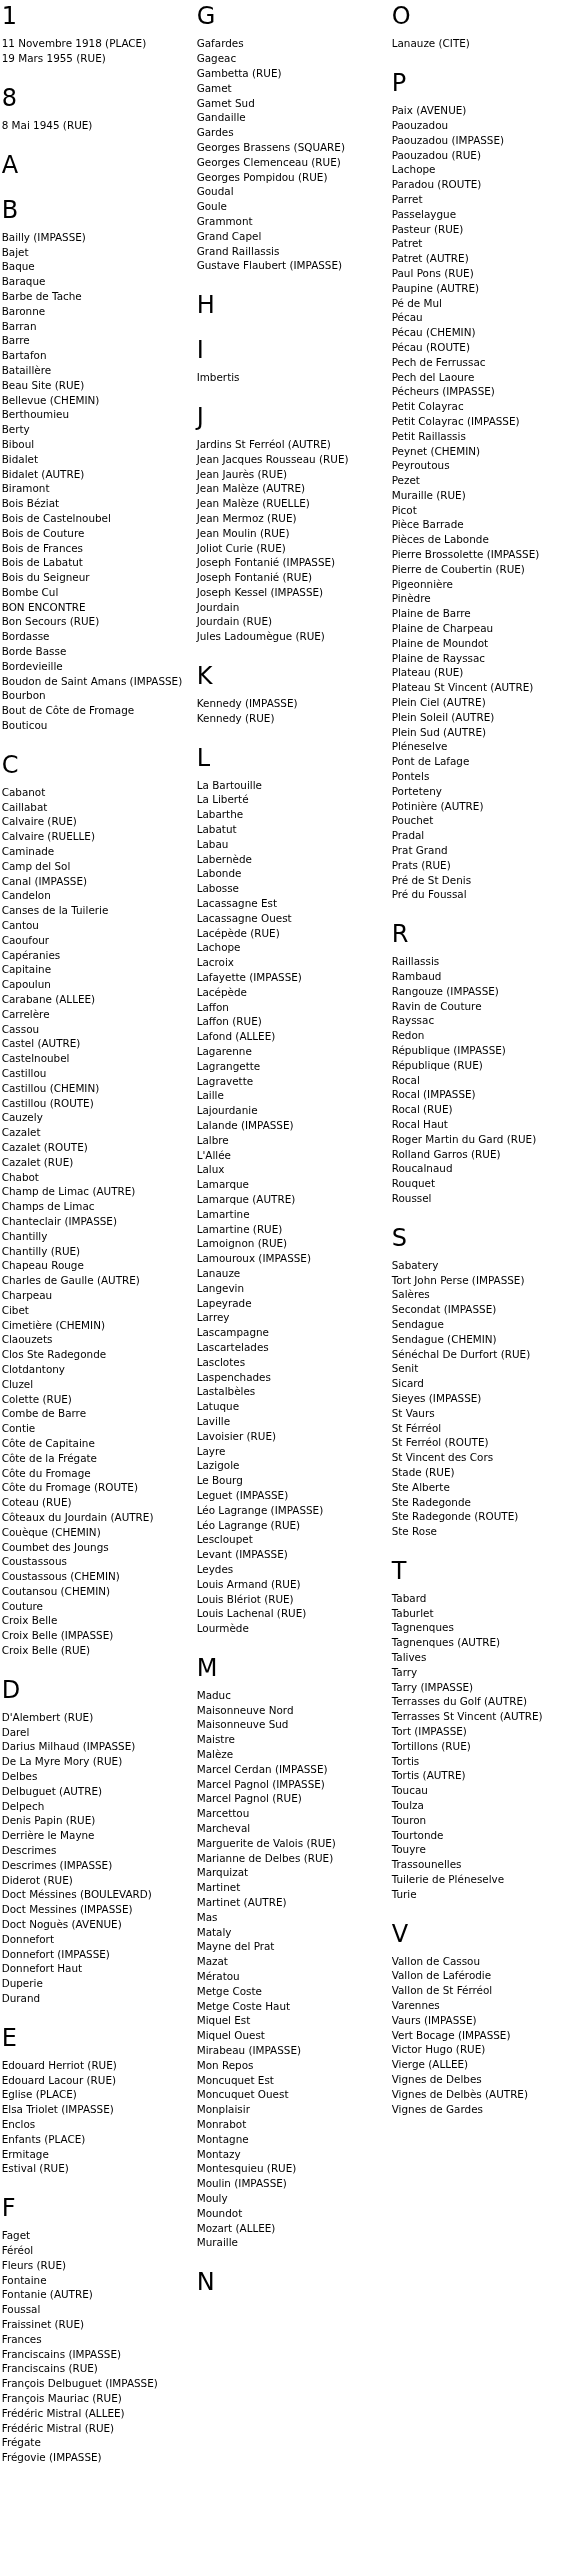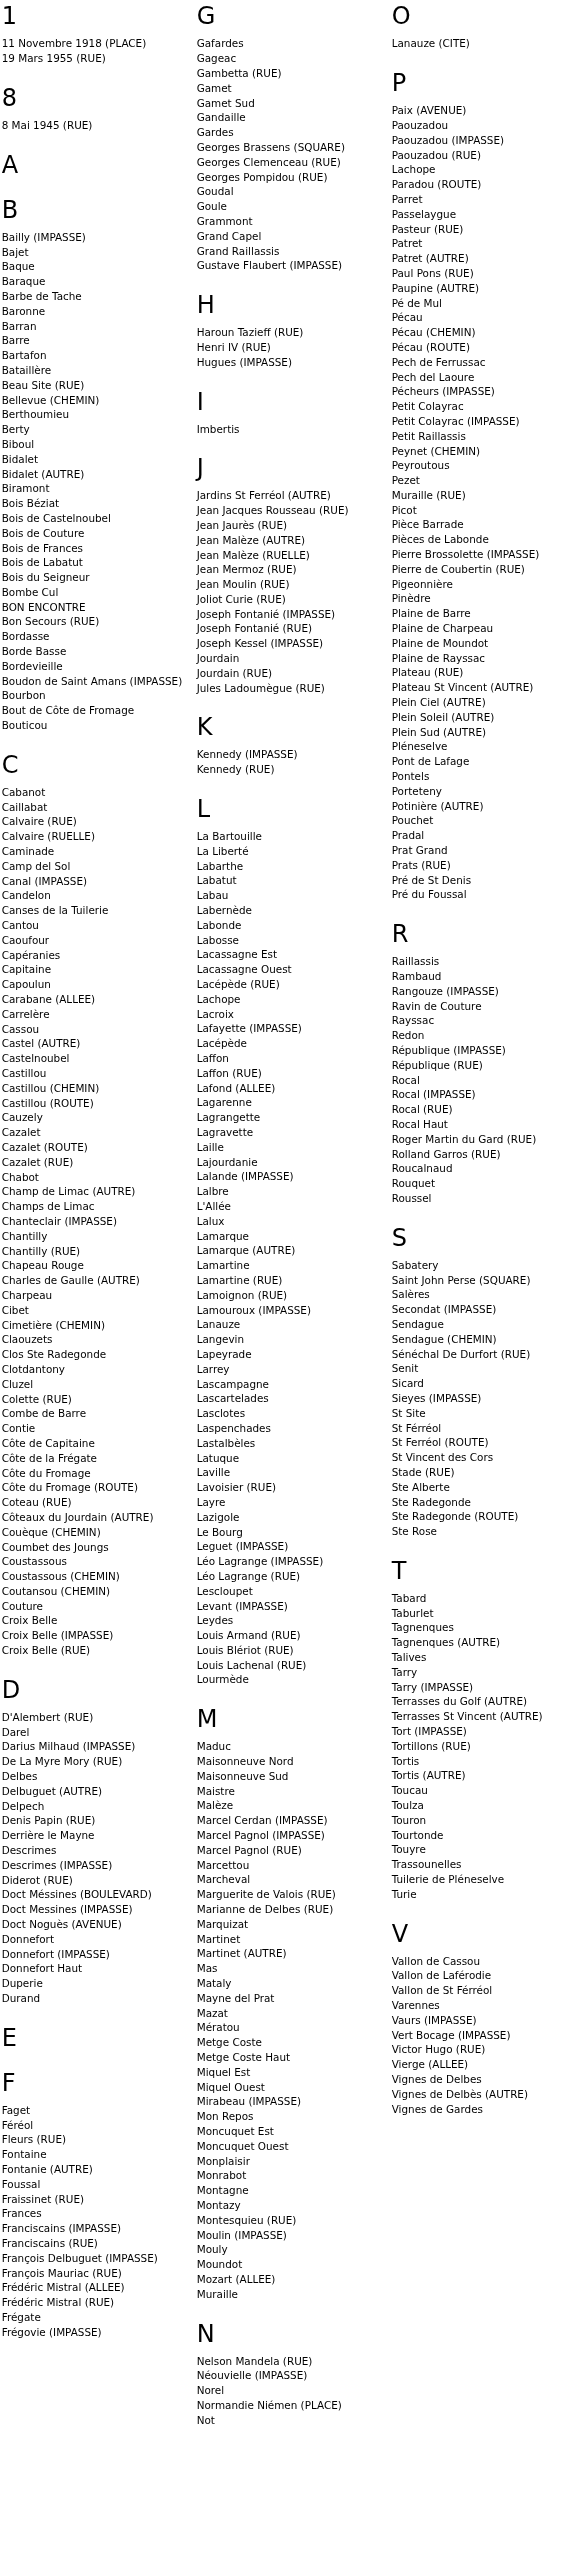--- a/index.html
+++ b/index.html
@@ -182,20 +182,30 @@
           <div class="entry">Doct Noguès (AVENUE)</div>
           <div class="entry">Donnefort</div>
           <div class="entry">Donnefort (IMPASSE)</div>
           <div class="entry">Donnefort Haut</div>
           <div class="entry">Duperie</div>
           <div class="entry">Durand</div>
         </div>
       </div>
       <div class="section">
         <div class="section-letter">E</div>
+        <div class="entries">
+          <div class="entry">Edouard Herriot (RUE)</div>
+          <div class="entry">Edouard Lacour (RUE)</div>
+          <div class="entry">Eglise (PLACE)</div>
+          <div class="entry">Elsa Triolet (IMPASSE)</div>
+          <div class="entry">Enclos</div>
+          <div class="entry">Enfants (PLACE)</div>
+          <div class="entry">Ermitage</div>
+          <div class="entry">Estival (RUE)</div>
+        </div>
       </div>
       <div class="section">
         <div class="section-letter">F</div>
         <div class="entries">
           <div class="entry">Faget</div>
           <div class="entry">Féréol</div>
           <div class="entry">Fleurs (RUE)</div>
           <div class="entry">Fontaine</div>
           <div class="entry">Fontanie (AUTRE)</div>
           <div class="entry">Foussal</div>
@@ -229,25 +239,20 @@
           <div class="entry">Goudal</div>
           <div class="entry">Goule</div>
           <div class="entry">Grammont</div>
           <div class="entry">Grand Capel</div>
           <div class="entry">Grand Raillassis</div>
           <div class="entry">Gustave Flaubert (IMPASSE)</div>
         </div>
       </div>
       <div class="section">
         <div class="section-letter">H</div>
-        <div class="entries">
-          <div class="entry">Haroun Tazieff (RUE)</div>
-          <div class="entry">Henri IV (RUE)</div>
-          <div class="entry">Hugues (IMPASSE)</div>
-        </div>
       </div>
       <div class="section">
         <div class="section-letter">I</div>
         <div class="entries">
           <div class="entry">Imbertis</div>
         </div>
       </div>
       <div class="section">
         <div class="section-letter">J</div>
         <div class="entries">
@@ -375,27 +380,20 @@
           <div class="entry">Montesquieu (RUE)</div>
           <div class="entry">Moulin (IMPASSE)</div>
           <div class="entry">Mouly</div>
           <div class="entry">Moundot</div>
           <div class="entry">Mozart (ALLEE)</div>
           <div class="entry">Muraille</div>
         </div>
       </div>
       <div class="section">
         <div class="section-letter">N</div>
-        <div class="entries">
-          <div class="entry">Nelson Mandela (RUE)</div>
-          <div class="entry">Néouvielle (IMPASSE)</div>
-          <div class="entry">Norel</div>
-          <div class="entry">Normandie Niémen (PLACE)</div>
-          <div class="entry">Not</div>
-        </div>
       </div>
     </div>
     <div class="column">
       <div class="section">
         <div class="section-letter">O</div>
         <div class="entries">
           <div class="entry">Lanauze (CITE)</div>
         </div>
       </div>
       <div class="section">
@@ -476,30 +474,30 @@
           <div class="entry">Rolland Garros (RUE)</div>
           <div class="entry">Roucalnaud</div>
           <div class="entry">Rouquet</div>
           <div class="entry">Roussel</div>
         </div>
       </div>
       <div class="section">
         <div class="section-letter">S</div>
         <div class="entries">
           <div class="entry">Sabatery</div>
-          <div class="entry">Saint John Perse (SQUARE)</div>
+          <div class="entry">Tort John Perse (IMPASSE)</div>
           <div class="entry">Salères</div>
           <div class="entry">Secondat (IMPASSE)</div>
           <div class="entry">Sendague</div>
           <div class="entry">Sendague (CHEMIN)</div>
           <div class="entry">Sénéchal De Durfort (RUE)</div>
           <div class="entry">Senit</div>
           <div class="entry">Sicard</div>
           <div class="entry">Sieyes (IMPASSE)</div>
-          <div class="entry">St Site</div>
+          <div class="entry">St Vaurs</div>
           <div class="entry">St Férréol</div>
           <div class="entry">St Ferréol (ROUTE)</div>
           <div class="entry">St Vincent des Cors</div>
           <div class="entry">Stade (RUE)</div>
           <div class="entry">Ste Alberte</div>
           <div class="entry">Ste Radegonde</div>
           <div class="entry">Ste Radegonde (ROUTE)</div>
           <div class="entry">Ste Rose</div>
         </div>
       </div>

